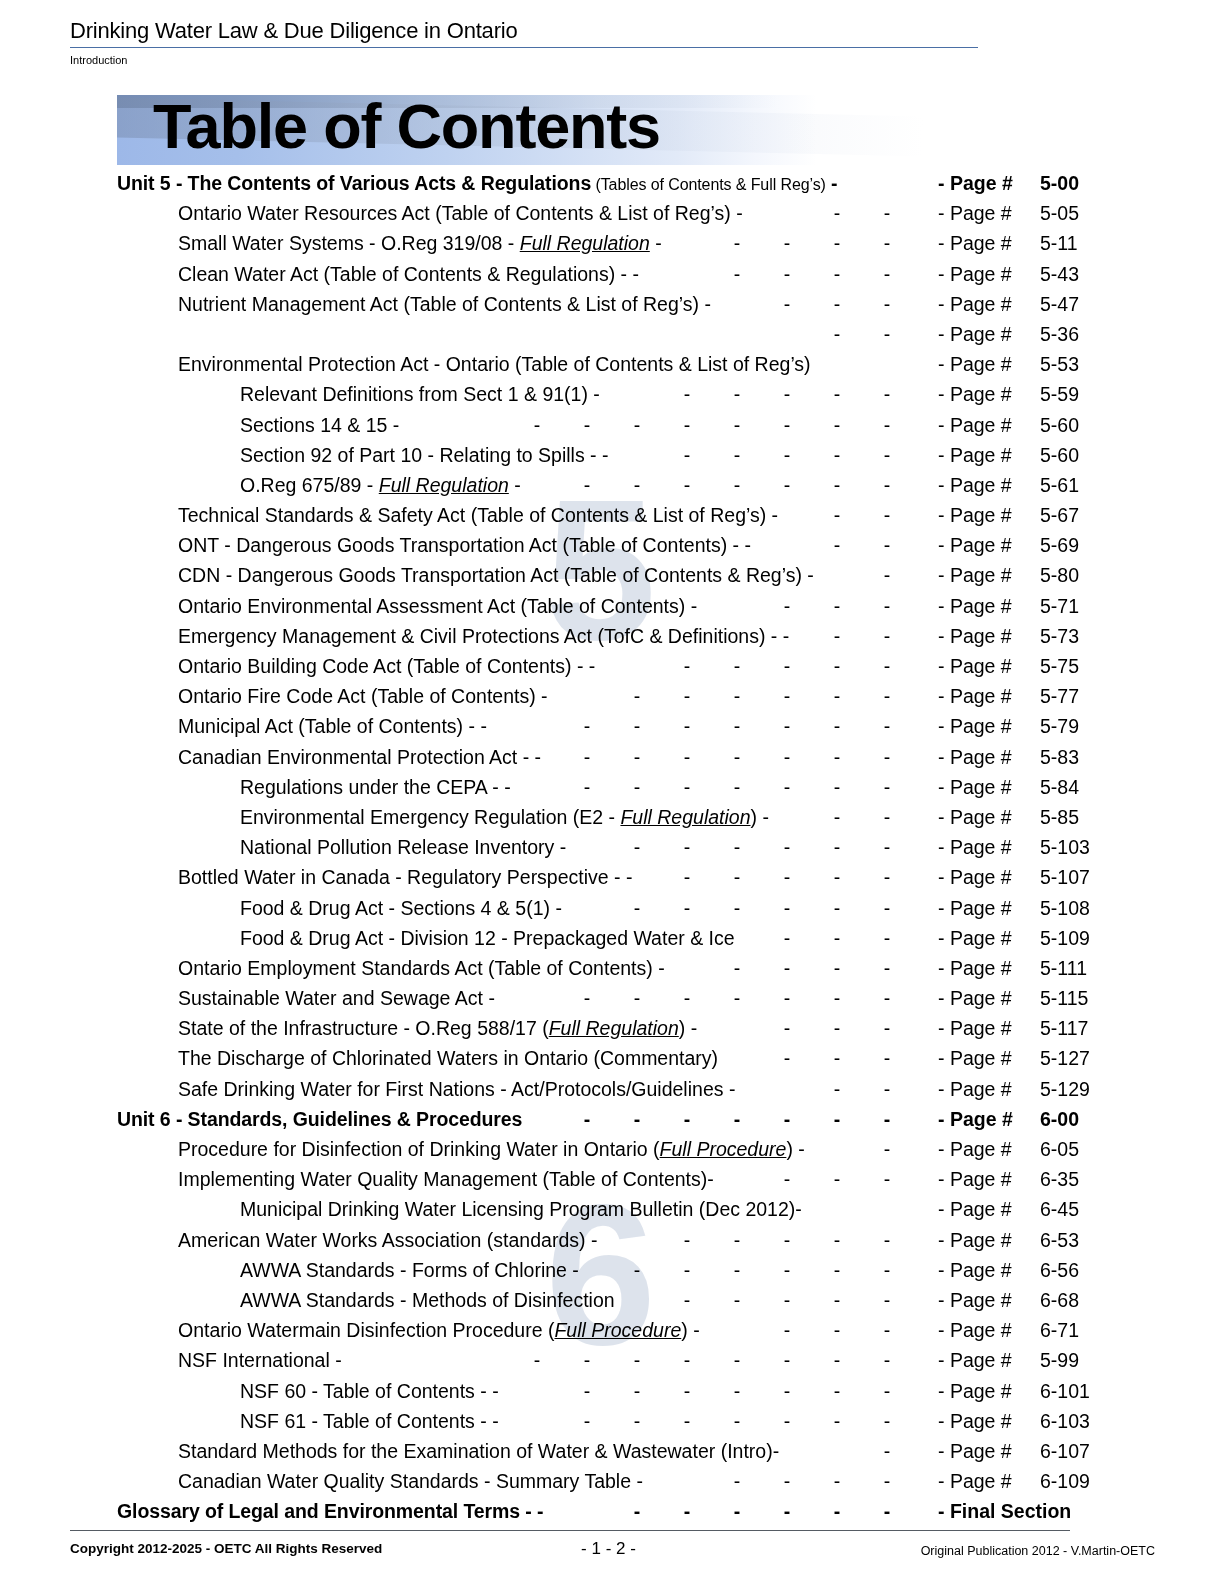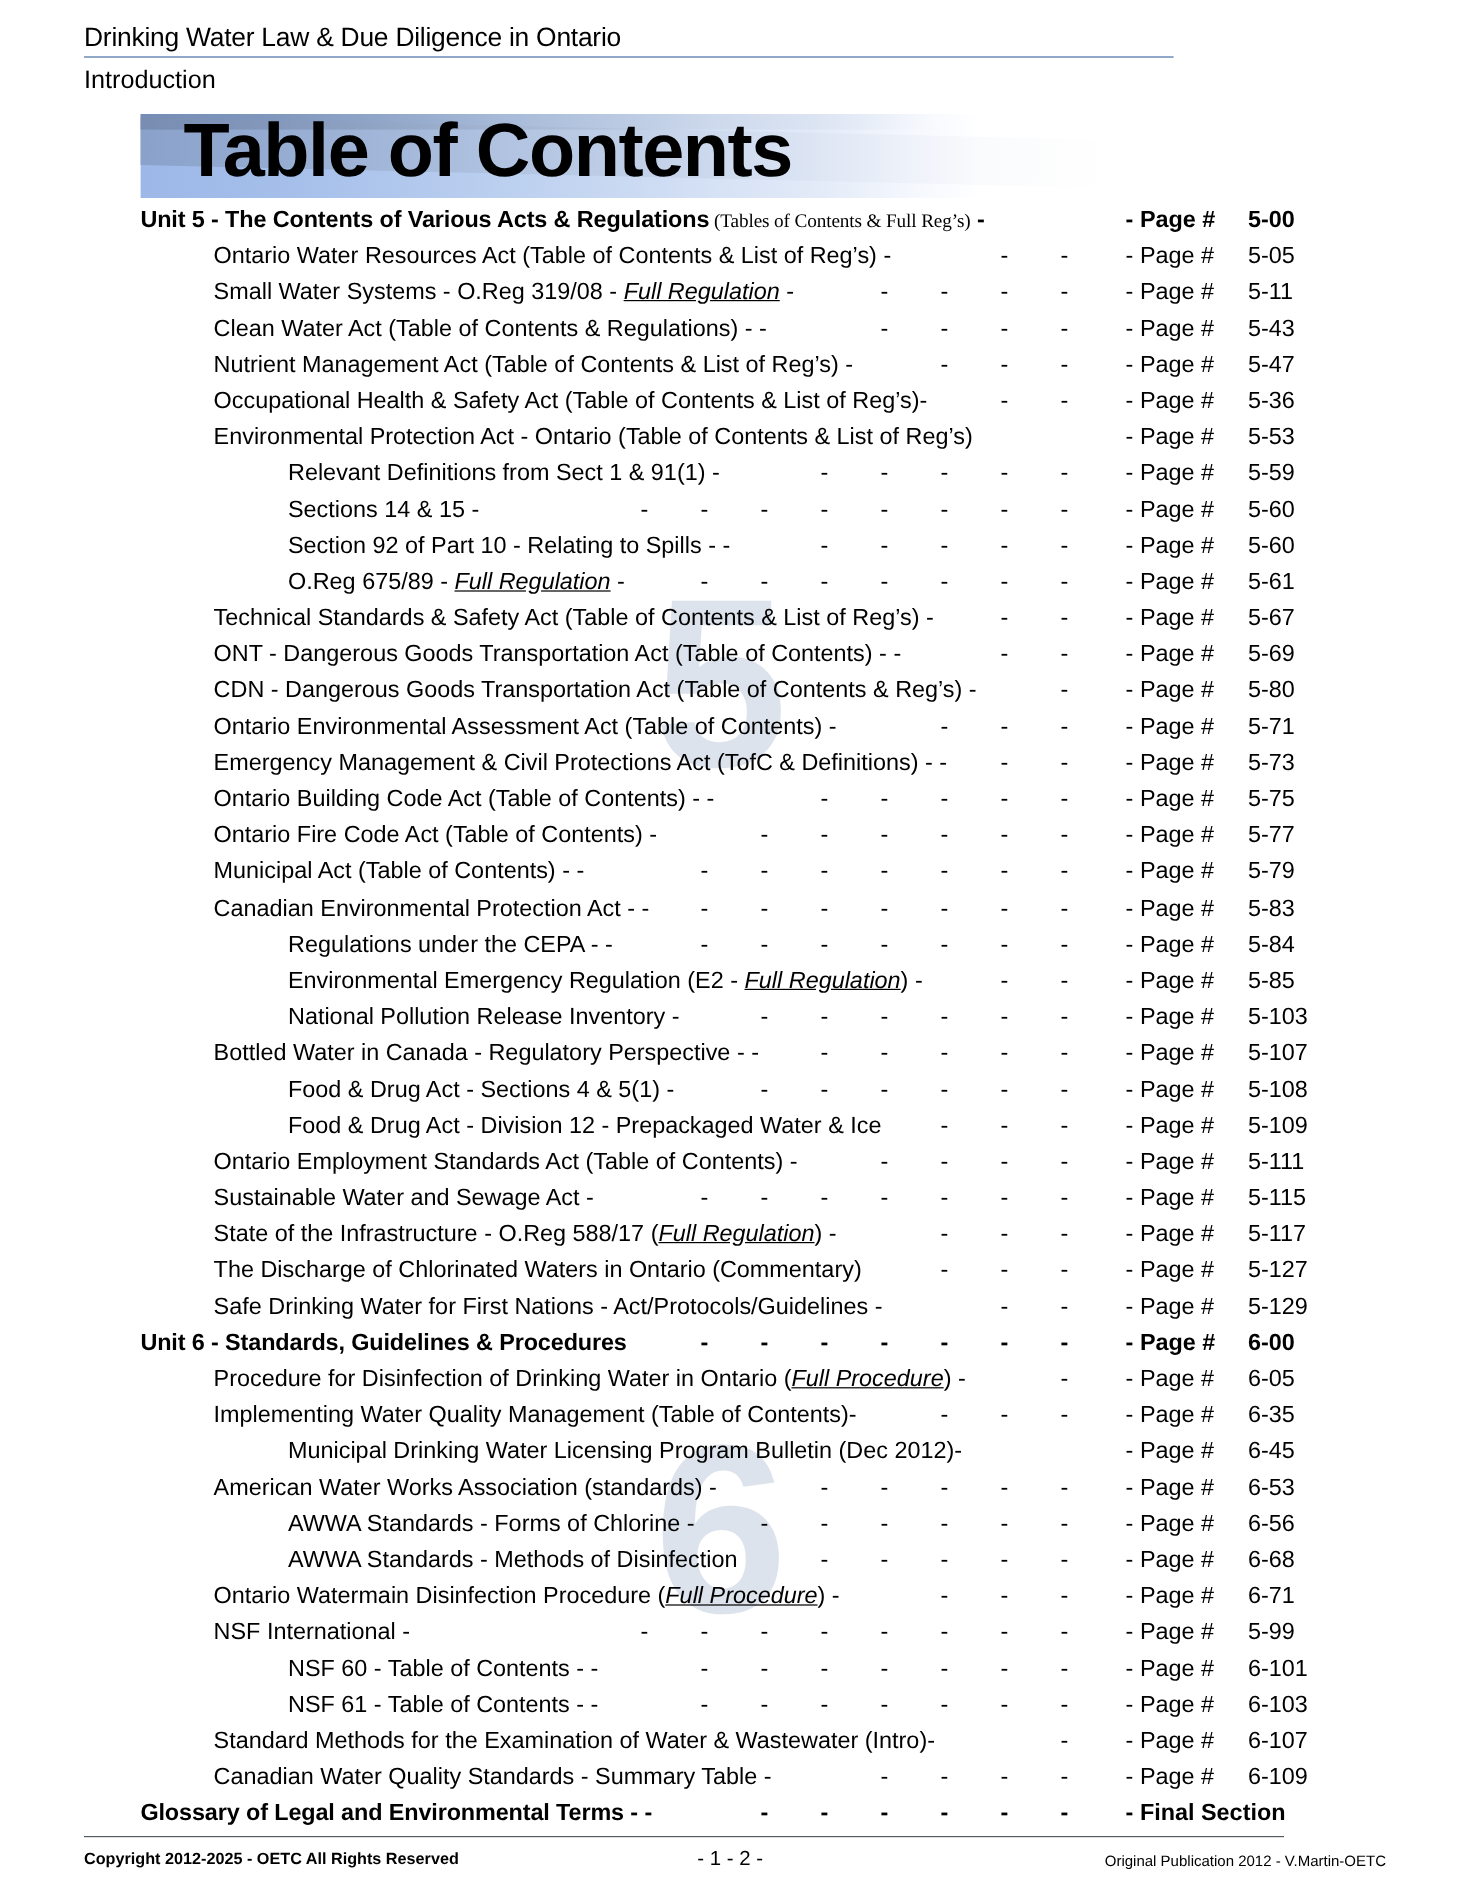--- a/index.html
+++ b/index.html
@@ -32,21 +32,21 @@
     line-height: 1.2;
     white-space: nowrap;
   }
   #header-rule {
     margin-top: 3px;
     border-bottom: 1.5px solid #4a6fa5;
     width: 908px;
   }
   #doc-subtitle {
     margin-top: 6px;
-    font-size: 21px;
+    font-size: 11px;
     line-height: 1.2;
   }
 
   
   #banner {
     position: absolute;
     left: 117px;
     top: 95px;
     width: 875px;
     height: 70px;
@@ -139,21 +139,20 @@
   .lvl0 .toc-label { left: 117px; }
   .lvl1 .toc-label { left: 178px; }
   .lvl2 .toc-label { left: 240px; }
 
   .toc-row.bold { font-weight: bold; }
   .toc-row.bold .toc-label { letter-spacing: -0.1px; }
 
   .paren-small {
     font-size: 16px;
     font-weight: normal;
-    font-family: Liberation Serif, serif;
   }
   .ital-ul {
     font-style: italic;
     text-decoration: underline;
   }
 
   .lead {
     position: absolute;
     top: 0;
     text-align: center;
@@ -275,21 +274,20 @@
       </div>
       <div class="toc-row lvl1">
         <span class="toc-label">Nutrient Management Act (Table of Contents &amp; List of Reg’s) -</span>
         <span class="lead" style="left: 780px;">-</span>
         <span class="lead" style="left: 830px;">-</span>
         <span class="lead" style="left: 880px;">-</span>
         <span class="pagelabel">- Page  #</span>
         <span class="pagenum">5-47</span>
       </div>
       <div class="toc-row lvl1">
-        <span class="toc-label">Occupational Health &amp; Safety Act (Table of Contents &amp; List of Reg’s)-</span>
         <span class="lead" style="left: 830px;">-</span>
         <span class="lead" style="left: 880px;">-</span>
         <span class="pagelabel">- Page  #</span>
         <span class="pagenum">5-36</span>
       </div>
       <div class="toc-row lvl1">
         <span class="toc-label">Environmental Protection Act - Ontario (Table of Contents &amp; List of Reg’s)</span>
         <span class="pagelabel">- Page  #</span>
         <span class="pagenum">5-53</span>
       </div>

